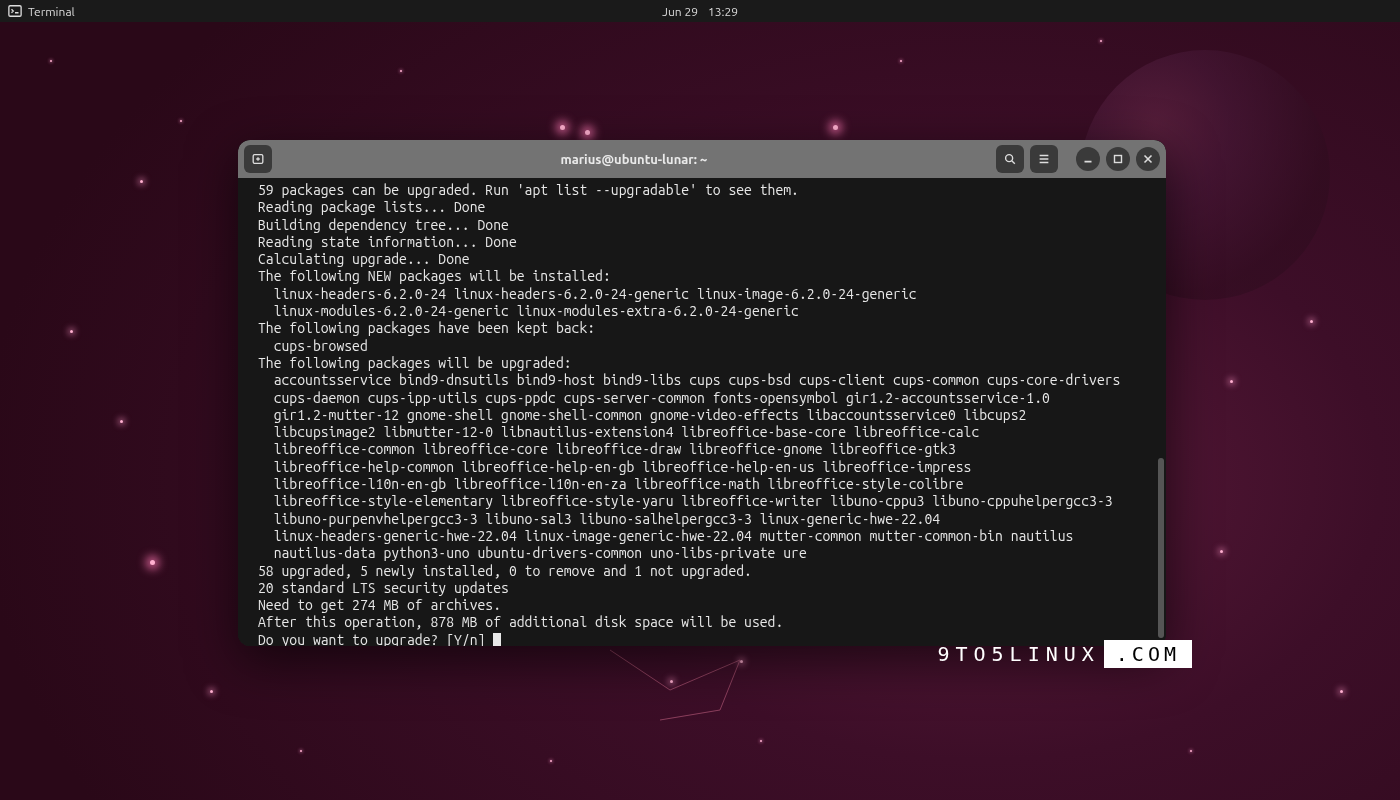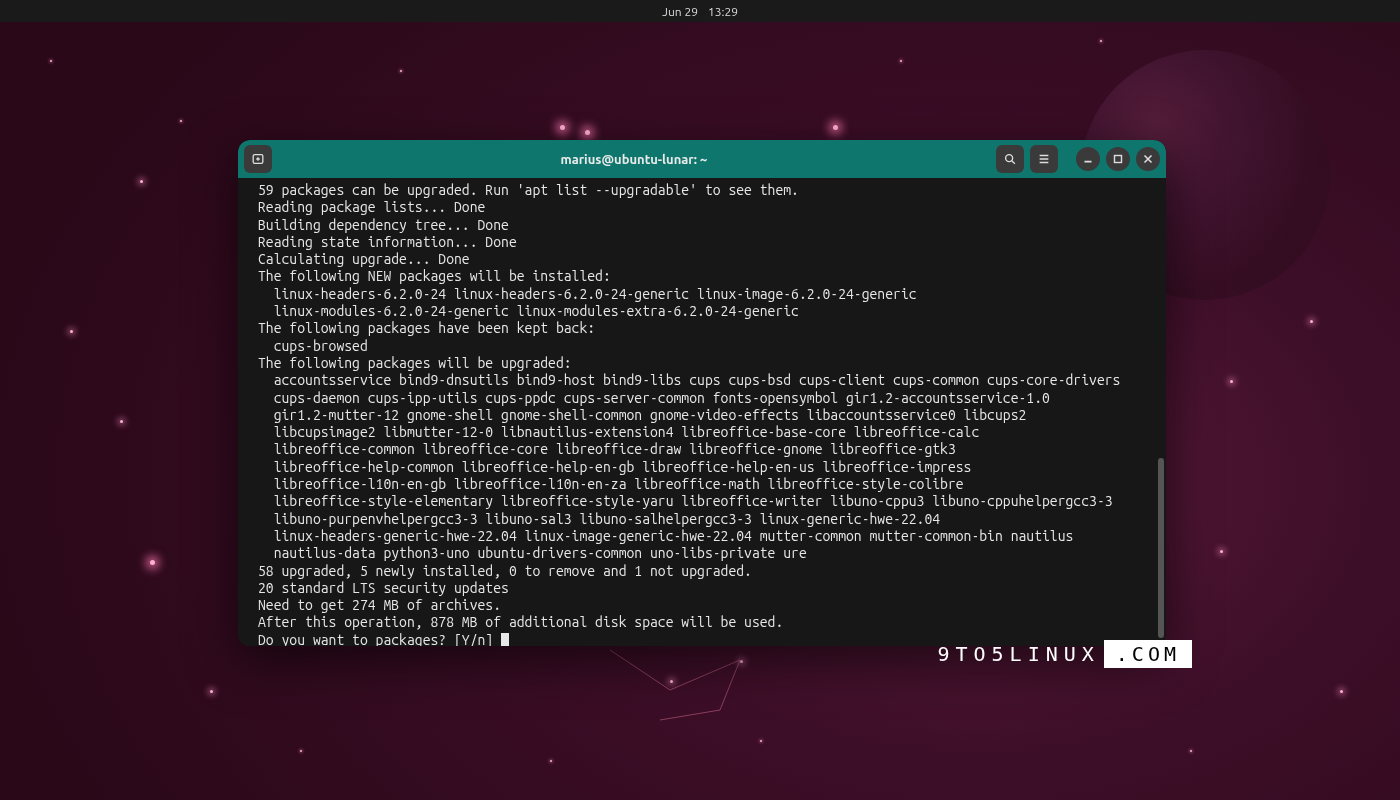--- a/index.html
+++ b/index.html
@@ -39,21 +39,21 @@
     left: 238px; top: 140px;
     width: 928px; height: 506px;
     background: #1e1e1e;
     border-radius: 12px;
     box-shadow: 0 15px 50px rgba(0,0,0,0.6);
     display: flex; flex-direction: column;
     overflow: hidden;
   }
   .titlebar {
     height: 38px;
-    background: #0f766e;
+    background: #737373;
     display: flex; align-items: center;
     padding: 0 6px;
     gap: 6px;
     border-top-left-radius:12px; border-top-right-radius:12px;
   }
   .tb-btn {
     width: 28px; height: 28px; border-radius: 6px;
     background: #3a3a3a;
     display:flex; align-items:center; justify-content:center;
     color:#ddd; cursor:pointer;
@@ -119,20 +119,29 @@
 <div class="star s2" style="left:1190px; top:750px"></div>
 <div class="star s1" style="left:670px; top:680px"></div>
 <div class="star s1" style="left:740px; top:660px"></div>
 <div class="star s2" style="left:50px; top:60px"></div>
 <div class="star s2" style="left:180px; top:120px"></div>
 <div class="star s2" style="left:300px; top:750px"></div>
 <div class="star s2" style="left:550px; top:760px"></div>
 <div class="star s2" style="left:760px; top:740px"></div>
 
 <div class="topbar">
+  <div class="topbar-left">
+    <span class="topbar-icon">
+      <svg viewBox="0 0 16 16" fill="none" stroke="#ddd" stroke-width="1.5">
+          <rect x="1" y="2" width="14" height="12" rx="1.5"></rect>
+          <path d="M4 6l2 2-2 2M8 10h4"></path>
+        </svg>
+    </span>
+    <span>Terminal</span>
+  </div>
   <div class="topbar-center">
     <span>Jun 29</span>
     <span>13:29</span>
   </div>
 </div>
 
 <div class="window">
   <div class="titlebar">
     <div class="tb-btn">
       <svg viewBox="0 0 16 16" fill="none" stroke="#ddd" stroke-width="1.5">
@@ -190,21 +199,21 @@
   libreoffice-help-common libreoffice-help-en-gb libreoffice-help-en-us libreoffice-impress
   libreoffice-l10n-en-gb libreoffice-l10n-en-za libreoffice-math libreoffice-style-colibre
   libreoffice-style-elementary libreoffice-style-yaru libreoffice-writer libuno-cppu3 libuno-cppuhelpergcc3-3
   libuno-purpenvhelpergcc3-3 libuno-sal3 libuno-salhelpergcc3-3 linux-generic-hwe-22.04
   linux-headers-generic-hwe-22.04 linux-image-generic-hwe-22.04 mutter-common mutter-common-bin nautilus
   nautilus-data python3-uno ubuntu-drivers-common uno-libs-private ure
 58 upgraded, 5 newly installed, 0 to remove and 1 not upgraded.
 20 standard LTS security updates
 Need to get 274 MB of archives.
 After this operation, 878 MB of additional disk space will be used.
-</span><span id="prompt-line">Do you want to packages? [Y/n] </span><span class="cursor"></span>
+</span><span id="prompt-line">Do you want to upgrade? [Y/n] </span><span class="cursor"></span>
     <div class="scrollbar"></div>
   </div>
 </div>
 
 <div class="watermark">
   <span>9TO5LINUX</span>
   <span class="box">.COM</span>
 </div>
 
 </body></html>

